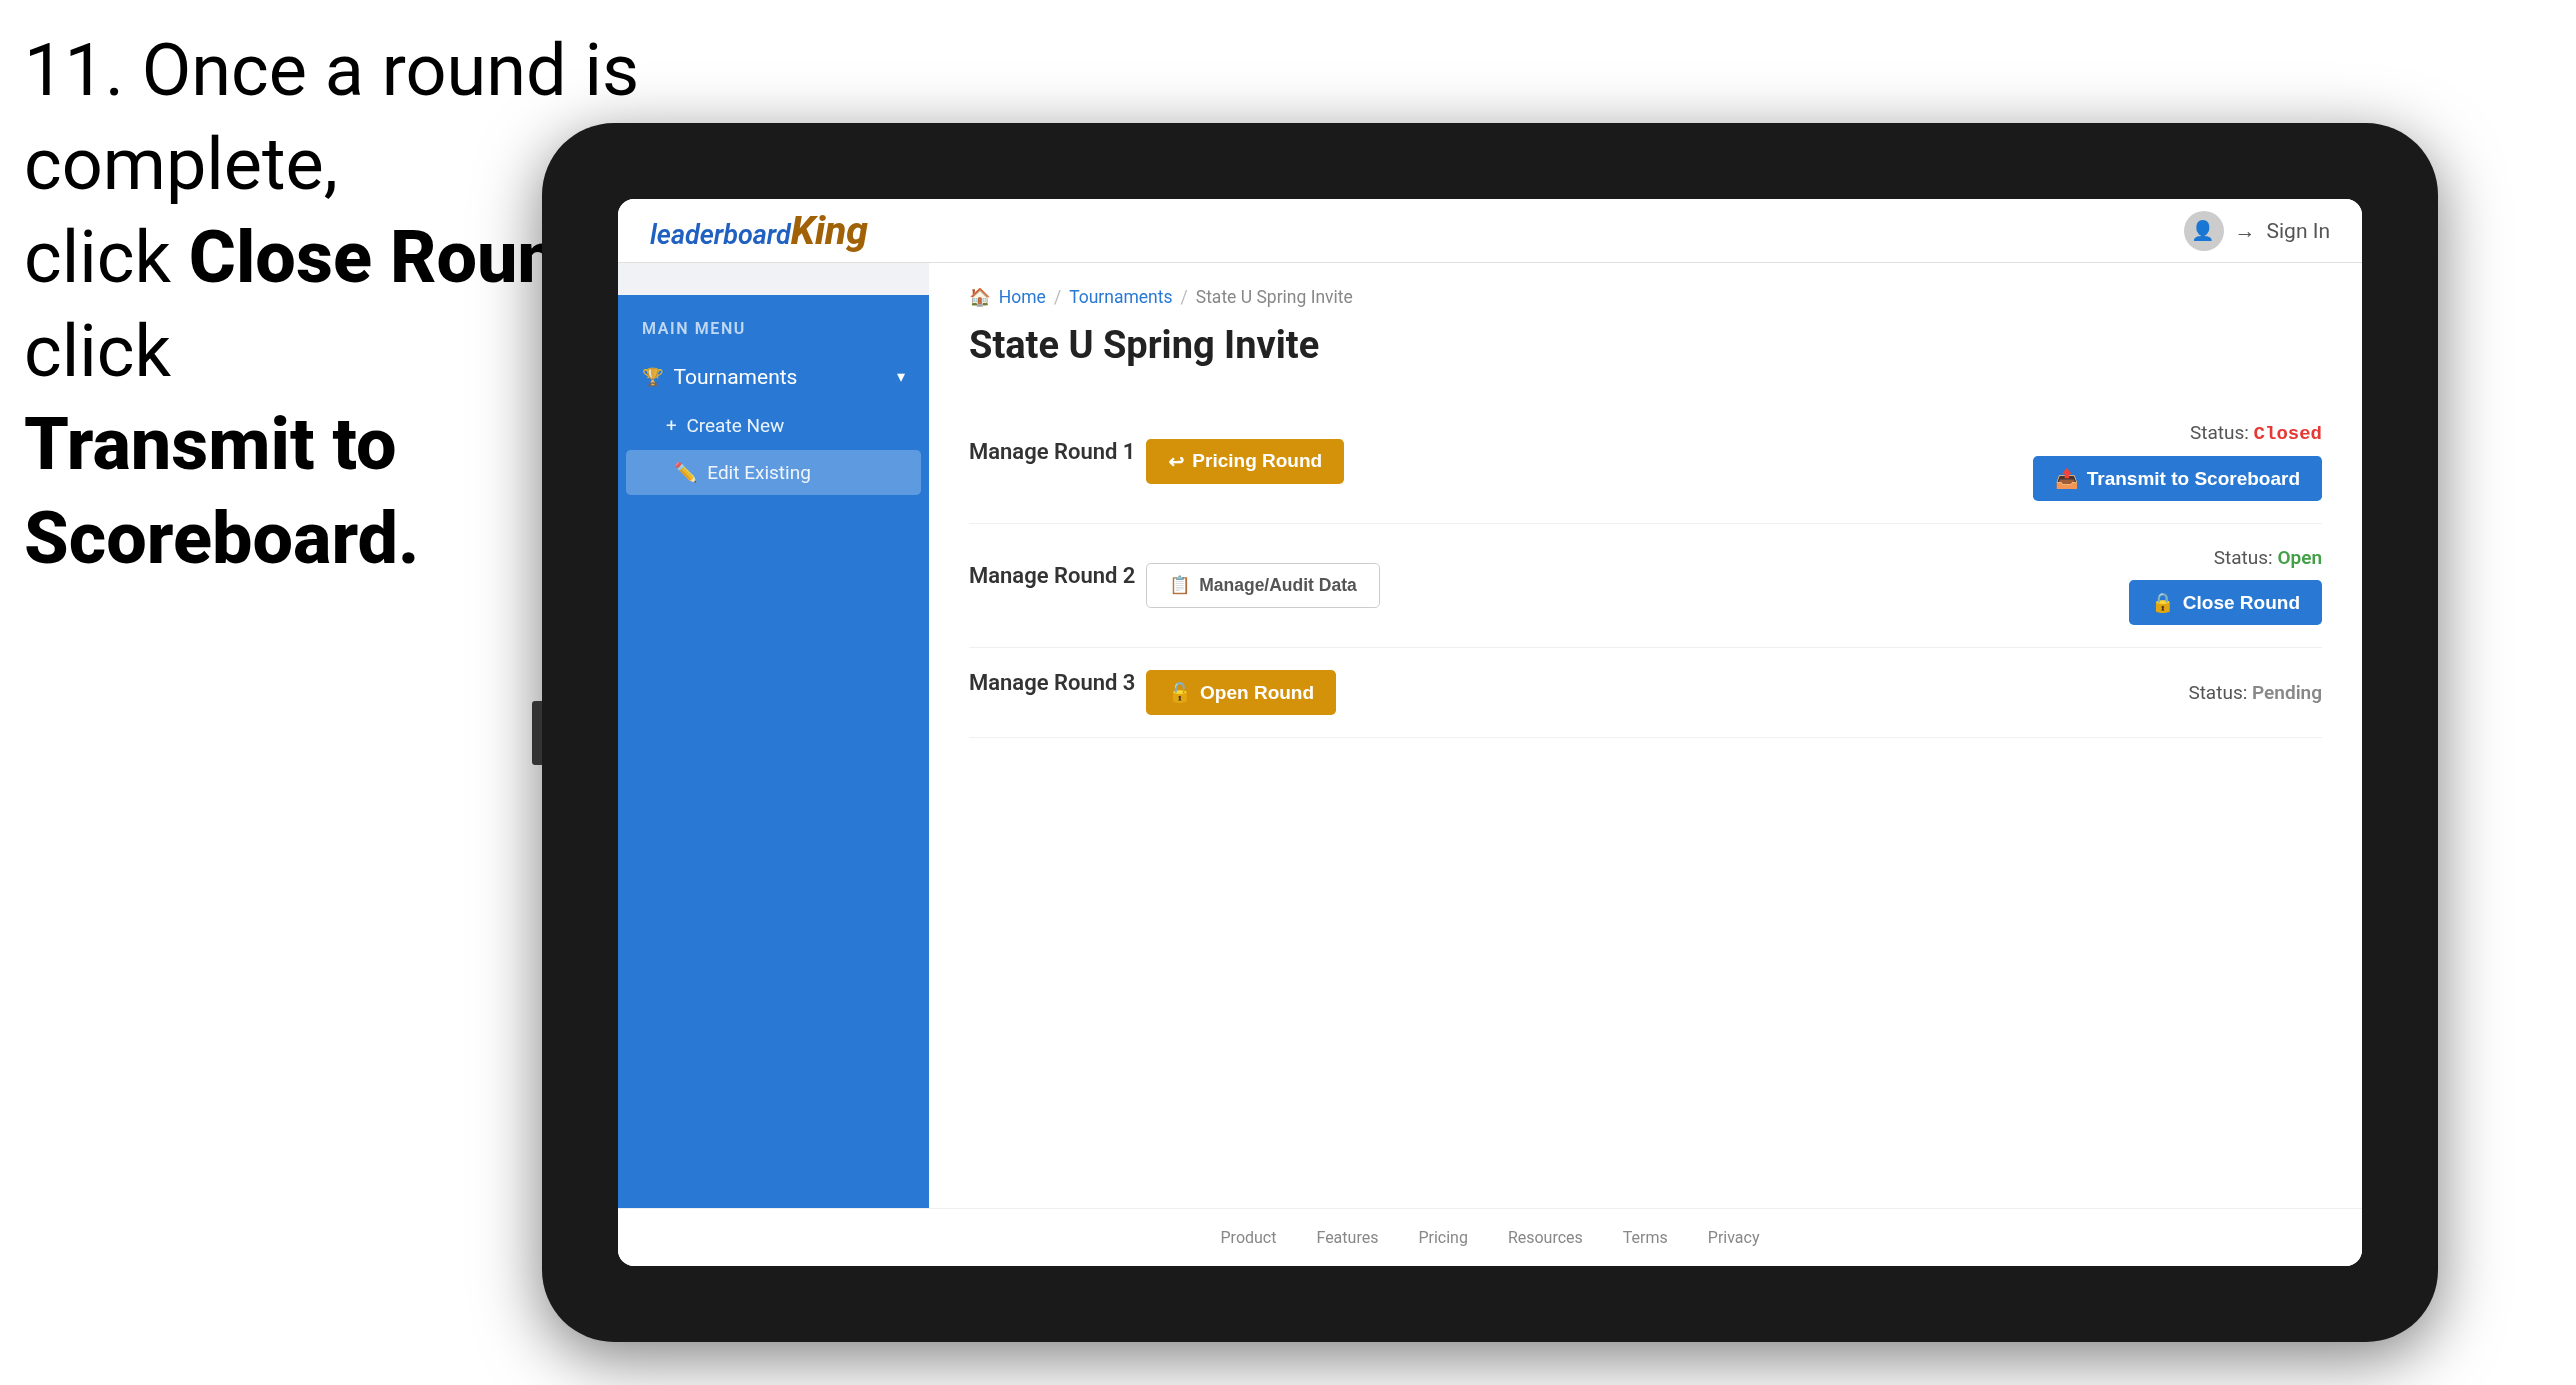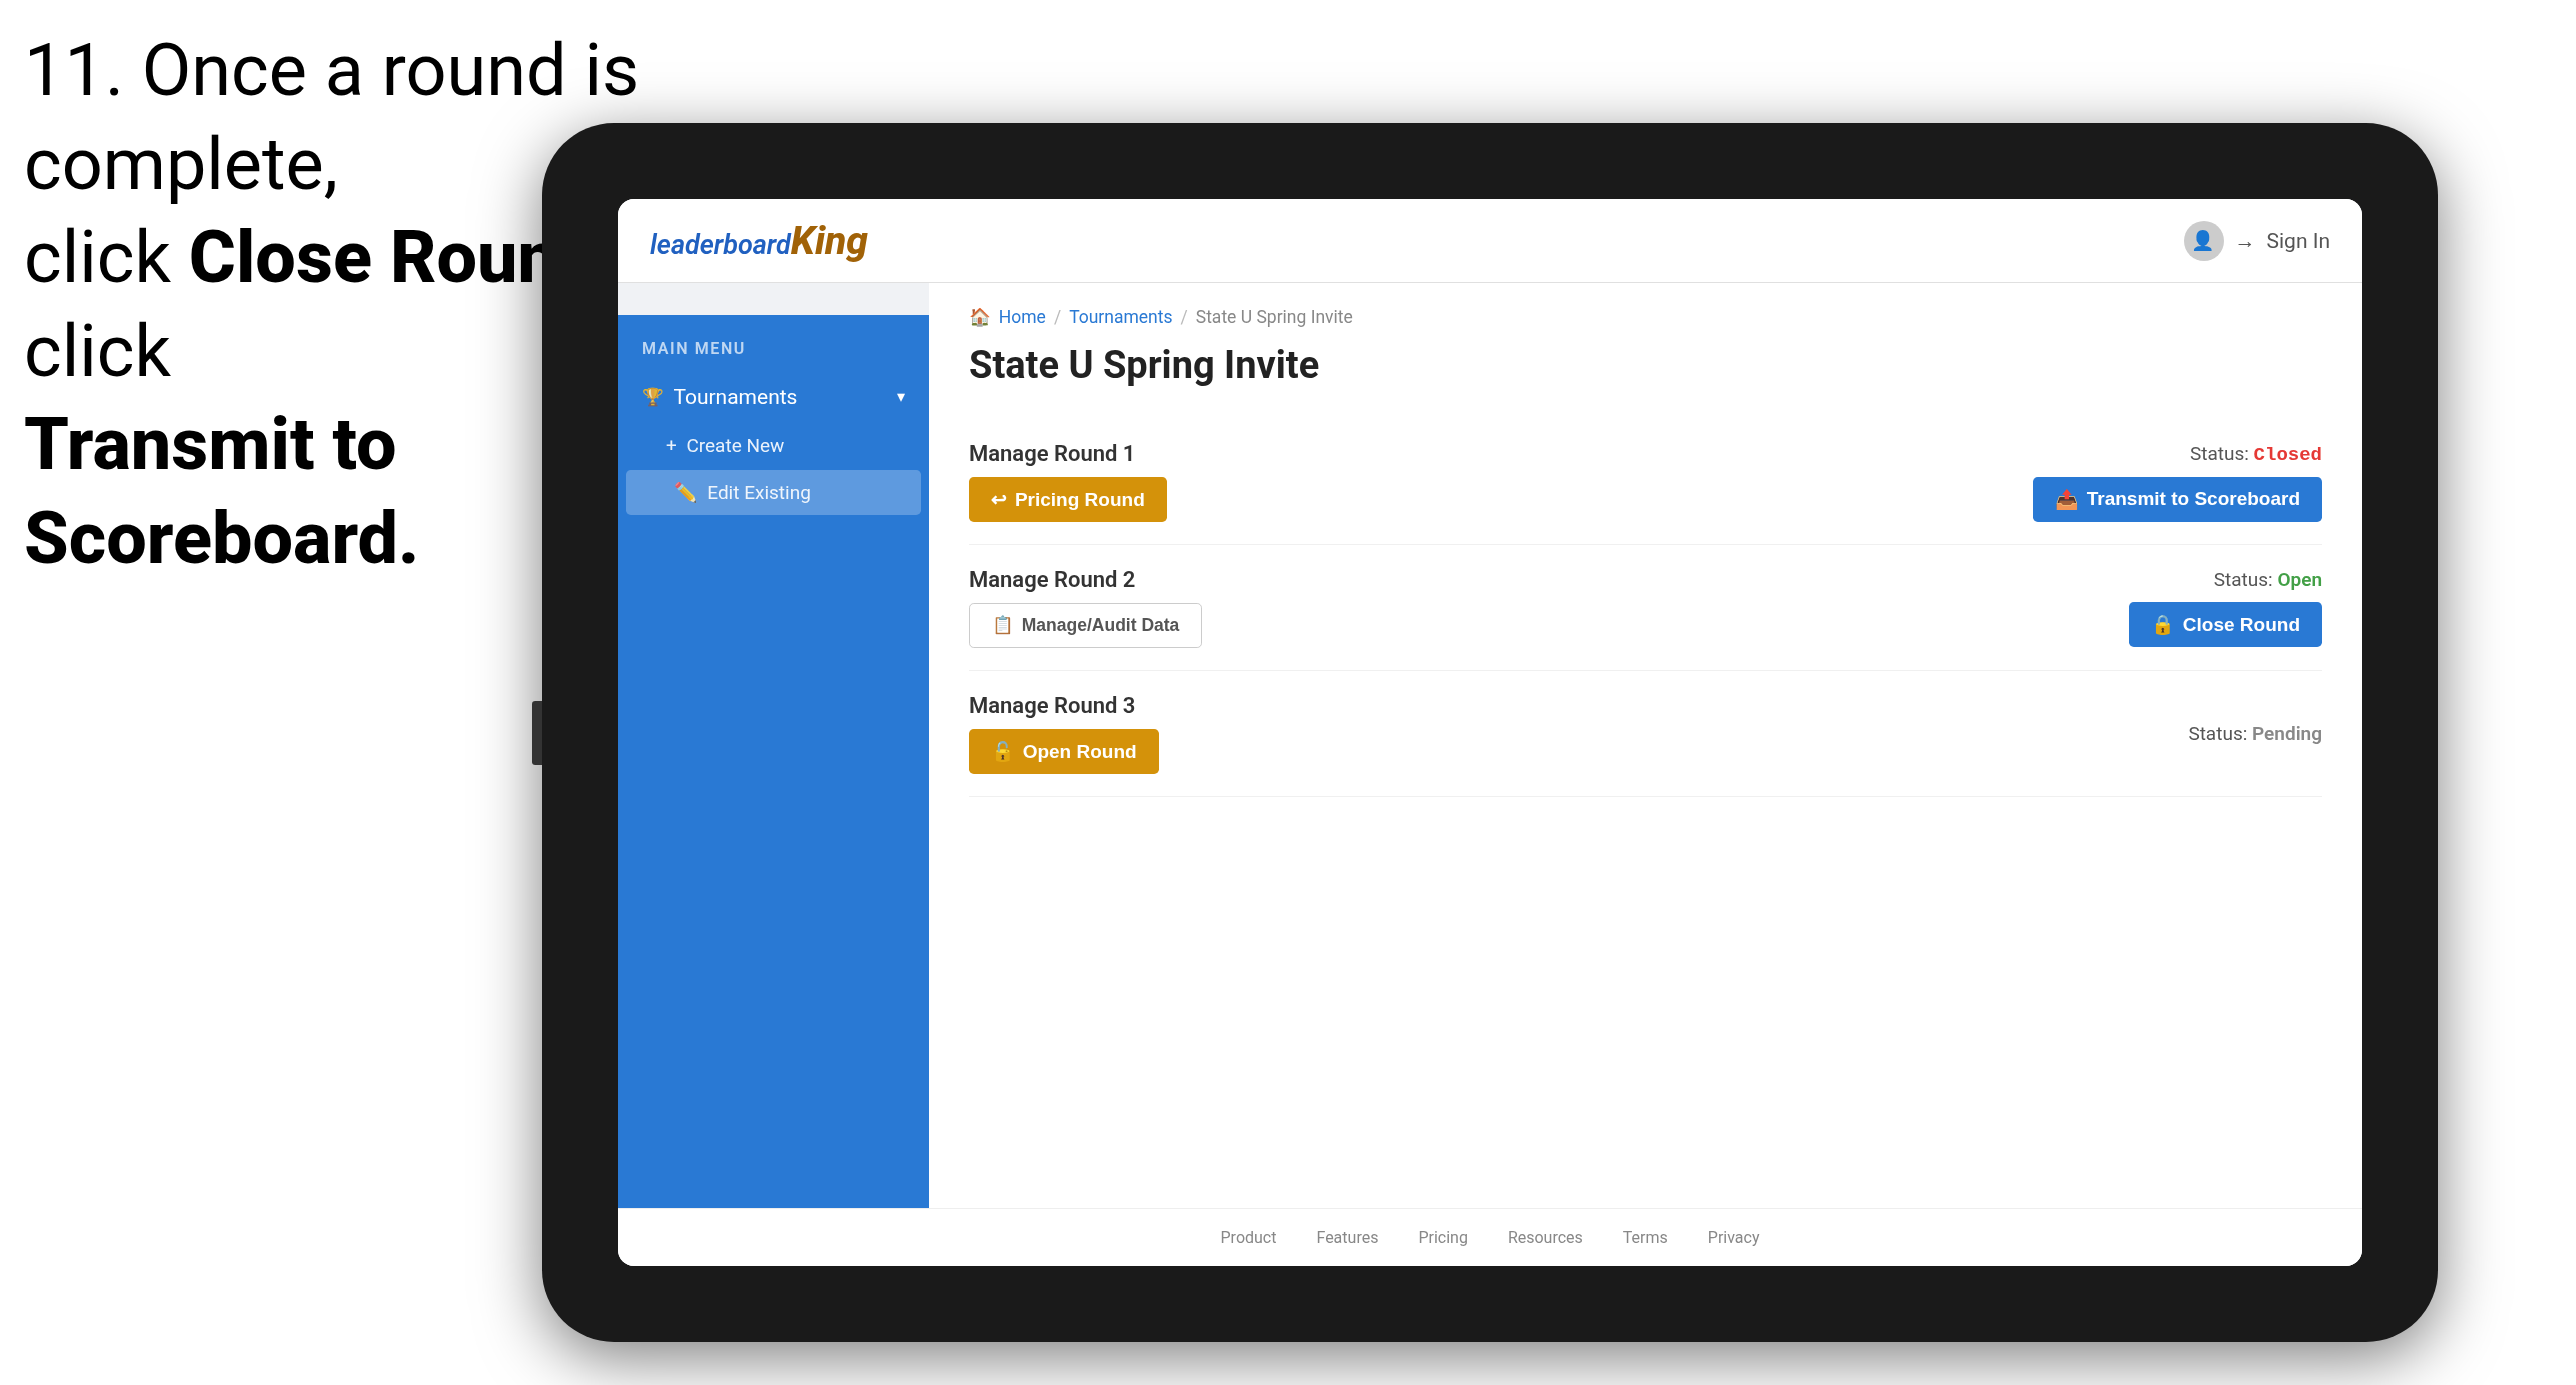--- a/index.html
+++ b/index.html
@@ -57,21 +57,21 @@
       background: #f0f2f5;
       border-radius: 16px;
       overflow: hidden;
       display: flex;
       flex-direction: column;
     }
 
     
     .top-nav {
       background: #ffffff;
-      height: 84px;
+      height: 64px;
       display: flex;
       align-items: center;
       justify-content: space-between;
       padding: 0 32px;
       border-bottom: 0.8px solid #e0e0e0;
       flex-shrink: 0;
     }
 
     .sign-in-area {
       display: flex;
@@ -189,21 +189,21 @@
     .round-row {
       display: flex;
       align-items: center;
       justify-content: space-between;
       padding: 22px 0;
       border-bottom: 0.8px solid #f0f0f0;
     }
 
     .round-left {
       display: flex;
-      flex-direction: column;
+      flex-direction: row;
       gap: 11px;
     }
 
     .round-title {
       font-size: 22px;
       font-weight: 600;
       color: #333;
     }
 
     .round-right {

